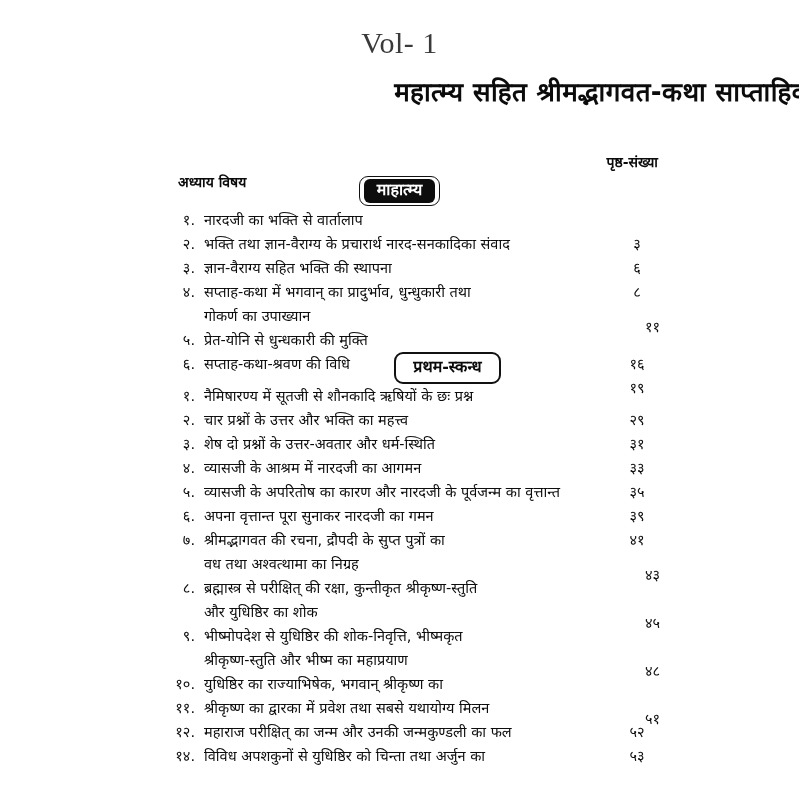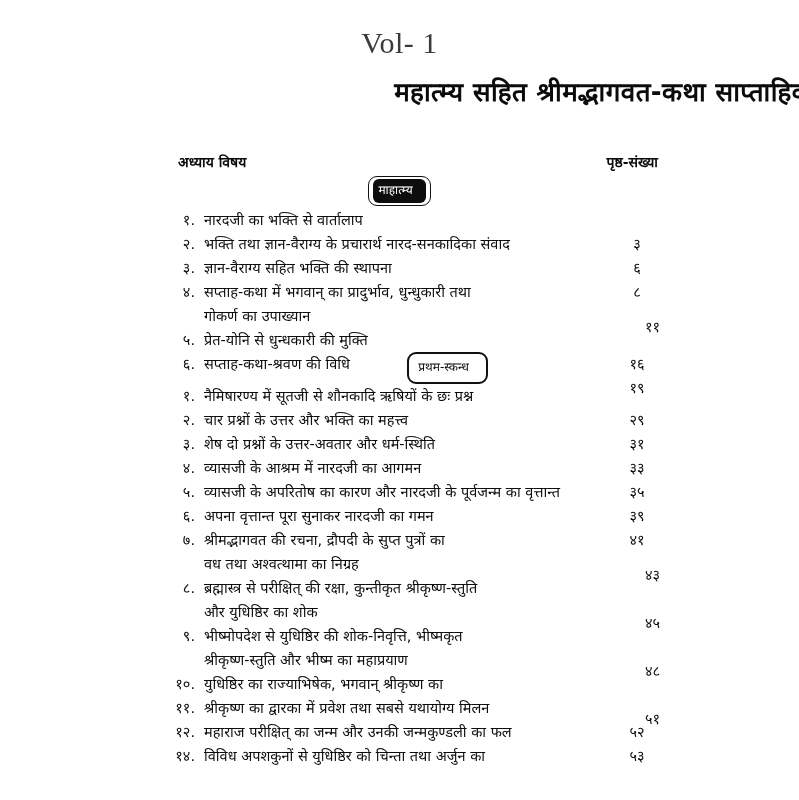--- a/index.html
+++ b/index.html
@@ -65,45 +65,45 @@
   .col-heads {
     position: absolute;
     top: 152px;
     left: 178px;
     width: 480px;
     font-family: "DejaVu Sans", sans-serif;
     font-weight: bold;
     font-size: 14px;
     color: #0b0b0b;
   }
-  .col-heads .left { float: left; }
+  .col-heads .left { float: left; margin-top: 20px; }
   .col-heads .right { float: right; margin-left: 43px; }
   .clear { clear: both; }
 
   
   .badge-row {
     position: absolute;
     left: 0;
     width: 799px;
     text-align: center;
   }
   .badge {
     display: inline-block;
     position: relative;
     padding: 2px 4px;
     border: 1.5px solid #111;
     border-radius: 9px;
   }
   .badge-inner {
     display: block;
-    padding: 1px 13px 3px 5px;
+    padding: 1px 13px 3px 13px;
     border-radius: 6px;
     font-family: "DejaVu Sans", sans-serif;
-    font-weight: normal;
-    font-size: 12px;
+    font-weight: bold;
+    font-size: 16px;
     line-height: 20px;
     white-space: nowrap;
   }
   .badge.filled .badge-inner {
     background: #0d0d0d;
     color: #ffffff;
   }
   .badge.outlined {
     border-width: 2px;
   }

